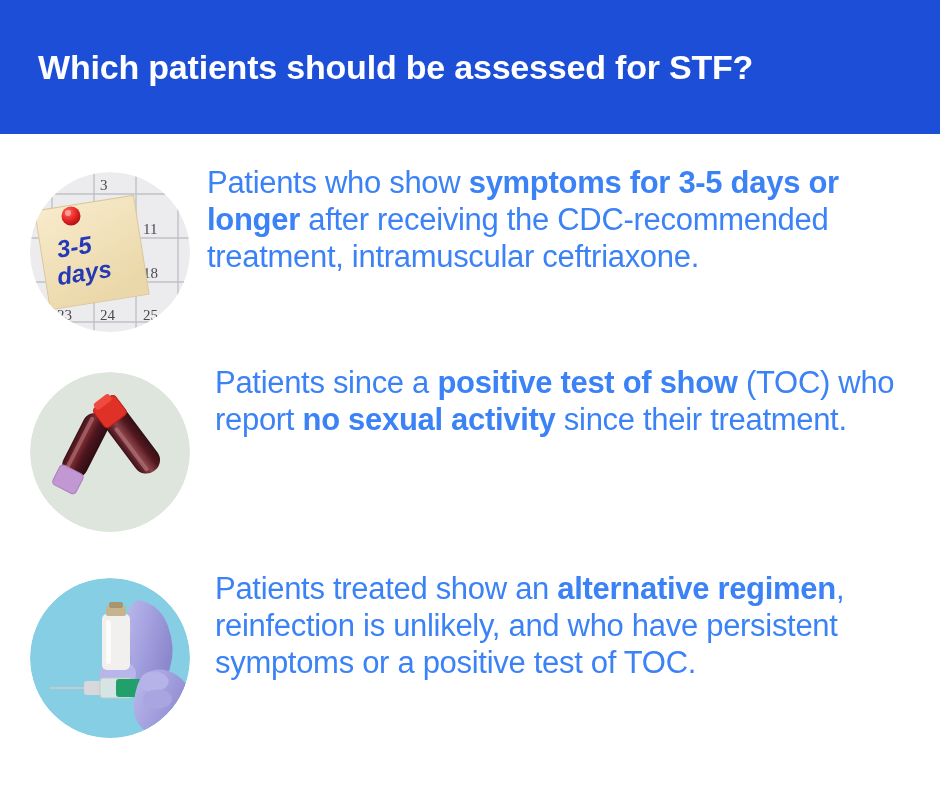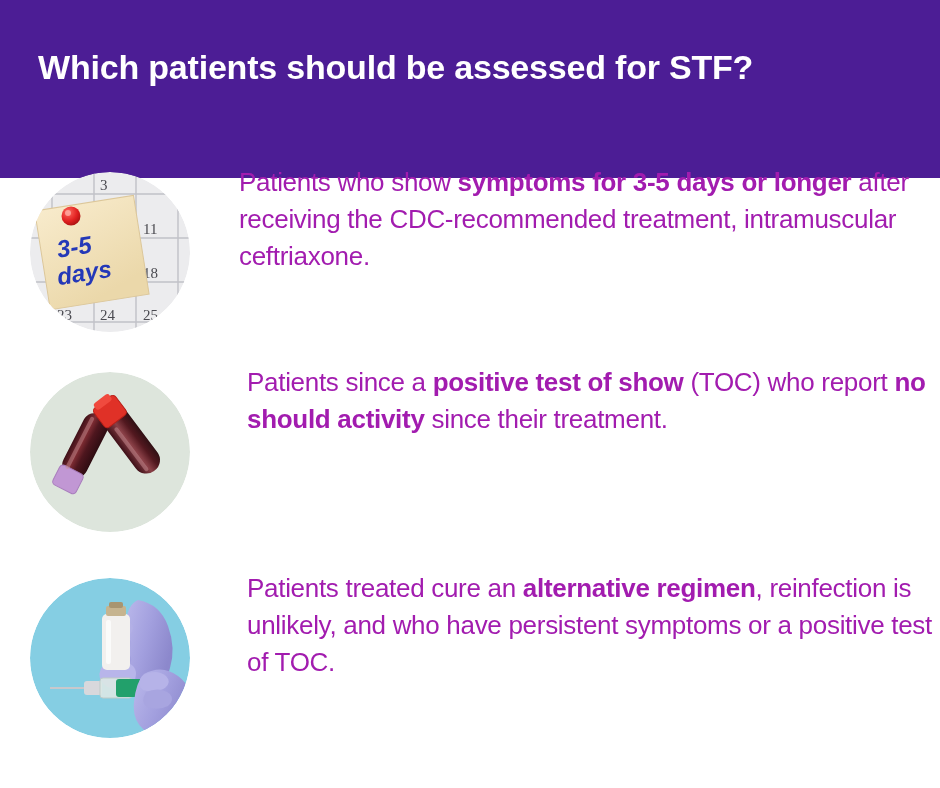--- a/index.html
+++ b/index.html
@@ -14,22 +14,22 @@
     overflow: hidden;
     position: relative;
   }
 
   
   #header-banner {
     position: absolute;
     left: 0;
     top: 0;
     width: 940px;
-    height: 178px;
-    background: #4c1d95;
+    height: 134px;
+    background: #1d4ed8;
   }
   #page-title {
     position: absolute;
     left: 38px;
     top: 48px;
     font-size: 34px;
     font-weight: bold;
     color: #ffffff;
     letter-spacing: -0.2px;
     white-space: nowrap;
@@ -60,25 +60,24 @@
     border-radius: 50%;
     overflow: hidden;
   }
   .row-figure svg { display: block; }
 
   .row-text {
     position: absolute;
     top: 0;
     left: 207px;
     width: 700px;
-    font-size: 26px;
+    font-size: 31px;
     line-height: 37px;
-    color: #a21caf;
+    color: #3b82f6;
     letter-spacing: -0.3px;
-    margin-left: 32px;
   }
   #text-2, #text-3 { left: 215px; }
   .row-text b { font-weight: bold; }
 </style>
 </head>
 <body>
 
 <div id="header-banner">
   <div id="page-title">Which patients should be assessed for STF?</div>
 </div>
@@ -179,21 +178,21 @@
             <rect x="92" y="26" width="27" height="80" rx="13" fill="url(#blood2)"></rect>
             <rect x="92" y="20" width="27" height="24" rx="4" fill="#E03127"></rect>
             <rect x="92" y="20" width="27" height="24" rx="4" fill="none" stroke="#B81F18" stroke-width="1"></rect>
             <rect x="96" y="16" width="19" height="8" rx="3" fill="#F04A3E"></rect>
             <rect x="98" y="48" width="4" height="54" rx="2" fill="#D49BA0" opacity="0.45"></rect>
           </g>
         </g>
       </svg>
     </div>
 
-    <div class="row-text" id="text-2"><span>Patients since a </span><b>positive test of show</b><span> (TOC) who report </span><b>no should activity</b><span> since their treatment.</span></div>
+    <div class="row-text" id="text-2"><span>Patients since a </span><b>positive test of show</b><span> (TOC) who report </span><b>no sexual activity</b><span> since their treatment.</span></div>
   </div>
 
   <div class="content-row" id="row-3">
 
     <div class="row-figure">
       <svg width="160" height="160" viewBox="0 0 160 160">
         <defs>
           <clipPath id="circ3">
               <circle cx="80" cy="80" r="80"></circle>
             </clipPath>
@@ -226,16 +225,16 @@
           <rect x="86" y="101" width="30" height="18" rx="3" fill="#22A06B"></rect>
           <rect x="114" y="99" width="8" height="22" rx="2" fill="#1B8457"></rect>
 
           <path d="M114 96 q18 -10 34 2 q14 10 14 30 q0 22 -16 28 q-18 8 -32 -4 q-12 -10 -10 -28 q2 -20 10 -28 z" fill="url(#gloveGrad)"></path>
           <path d="M112 98 q14 -8 24 0 q6 6 -1 12 q-10 6 -22 2 q-7 -5 -1 -14 z" fill="#B6B3E8"></path>
           <path d="M116 114 q14 -6 24 2 q5 6 -2 12 q-10 5 -21 1 q-7 -5 -1 -15 z" fill="#A8A5E0"></path>
         </g>
       </svg>
     </div>
 
-    <div class="row-text" id="text-3"><span>Patients treated cure an </span><b>alternative regimen</b><span>, reinfection is unlikely, and who have persistent symptoms or a positive test of TOC.</span></div>
+    <div class="row-text" id="text-3"><span>Patients treated show an </span><b>alternative regimen</b><span>, reinfection is unlikely, and who have persistent symptoms or a positive test of TOC.</span></div>
   </div>
 
 </div>
 
 </body></html>

